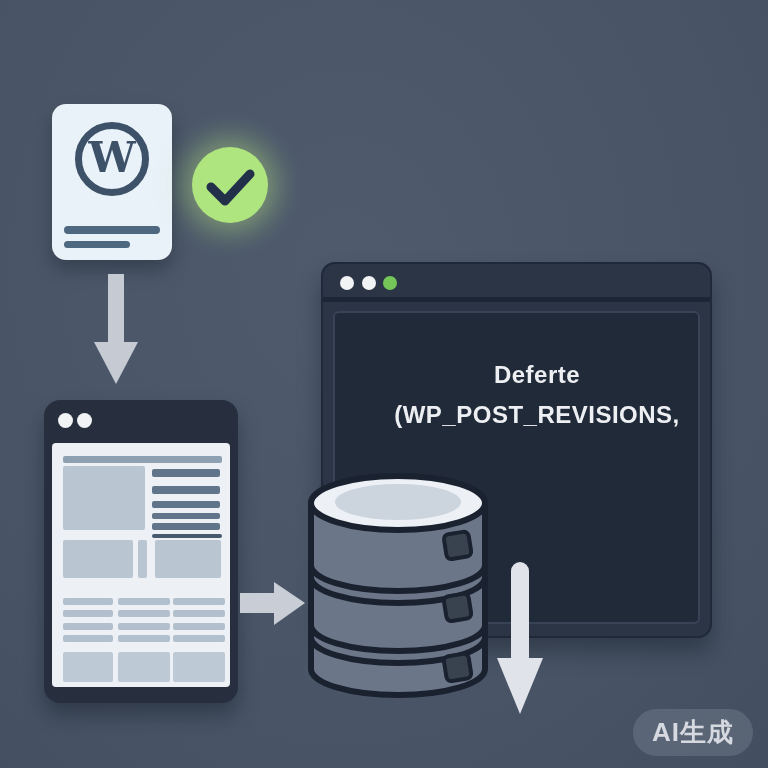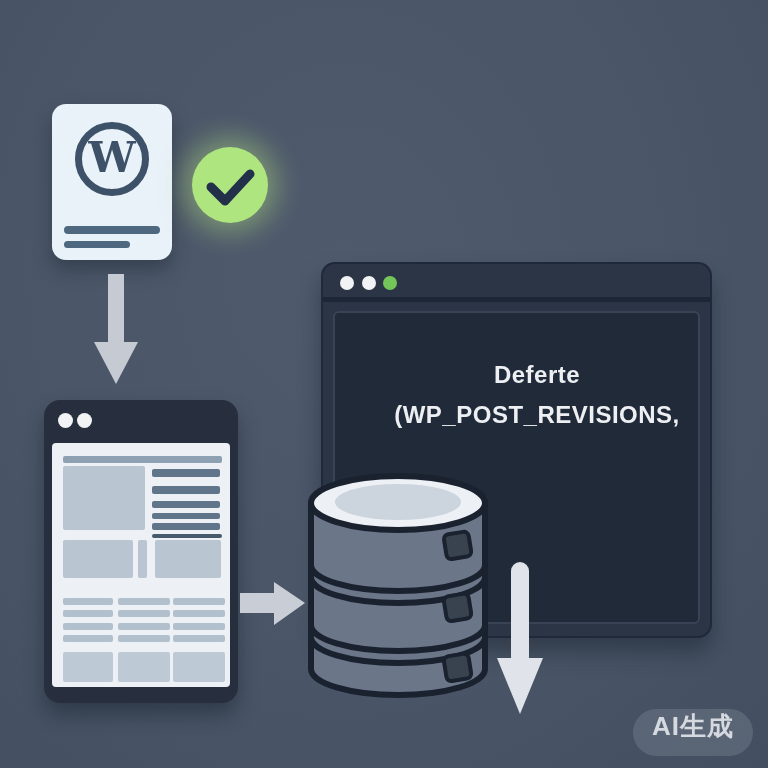--- a/index.html
+++ b/index.html
@@ -79,21 +79,21 @@
   .code-text {
     padding-top:42px; text-align:center;
     font-size:24px; font-weight:bold; line-height:40px;
     letter-spacing:.5px; color:#edeff3;margin-left:41px;
   }
 
   
   .watermark {
     left:633px; top:709px; width:120px; height:47px;
     background:rgba(140,150,165,.30); border-radius:24px;
-    display:flex; justify-content:center;
+    display:flex; align-items:center; justify-content:center;
     font-size:26px; font-weight:bold; color:#d6dae0; letter-spacing:1px;
   }
 </style>
 </head>
 <body>
 
 <div class="abs wp-card">
   <div class="wp-logo-circle">
     <span class="wp-logo-letter">W</span>
   </div>

